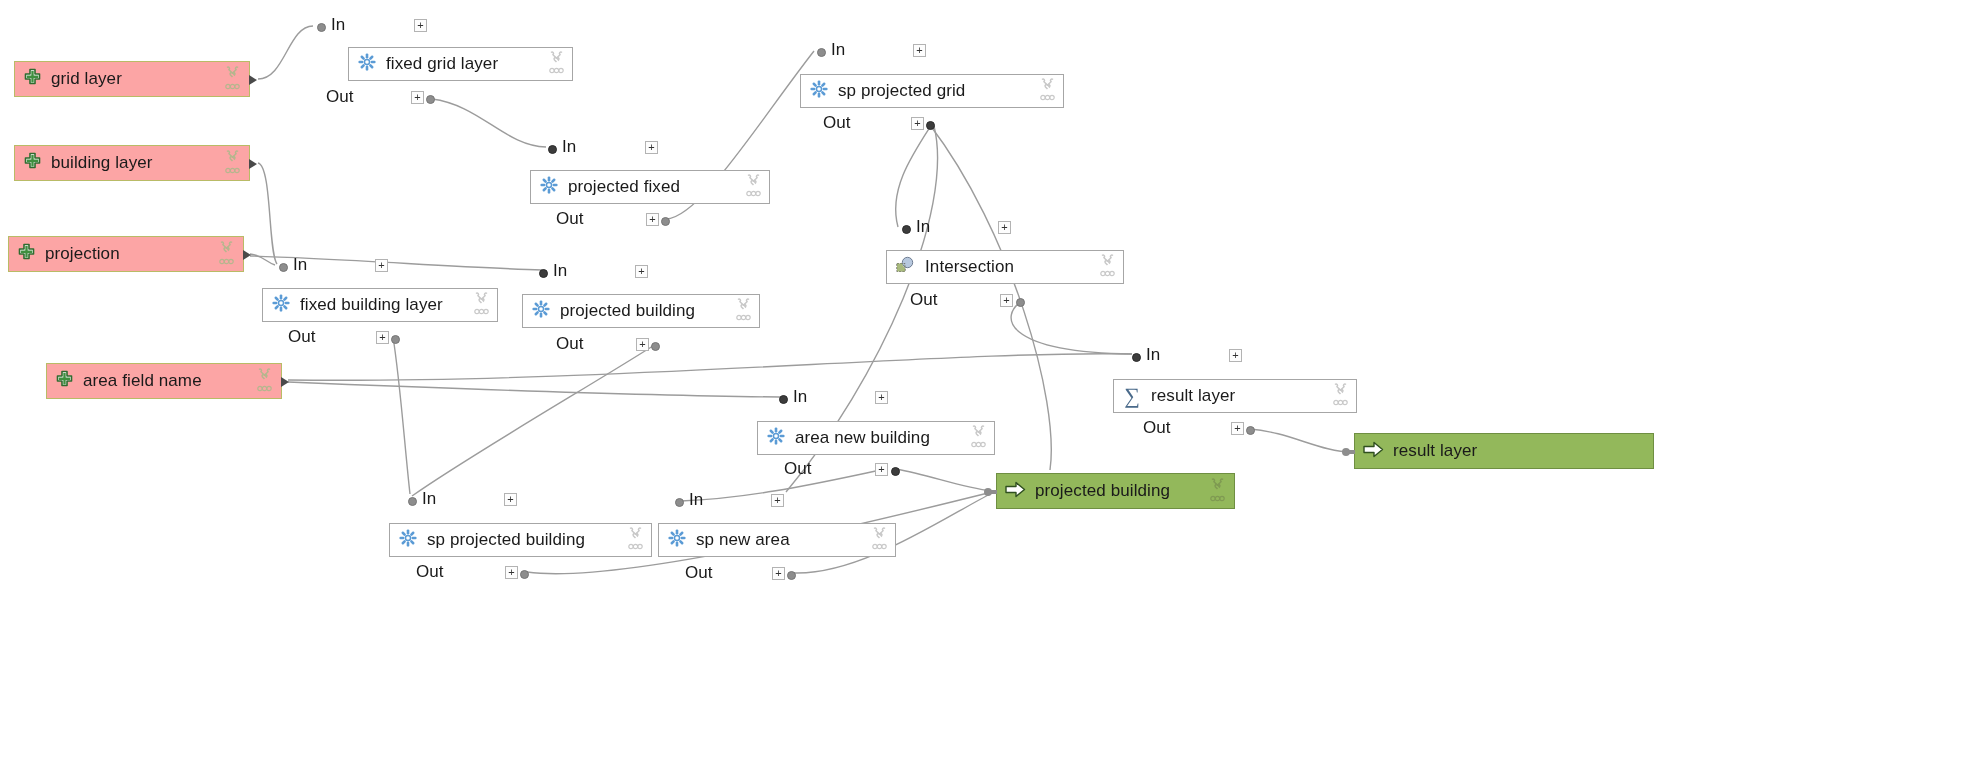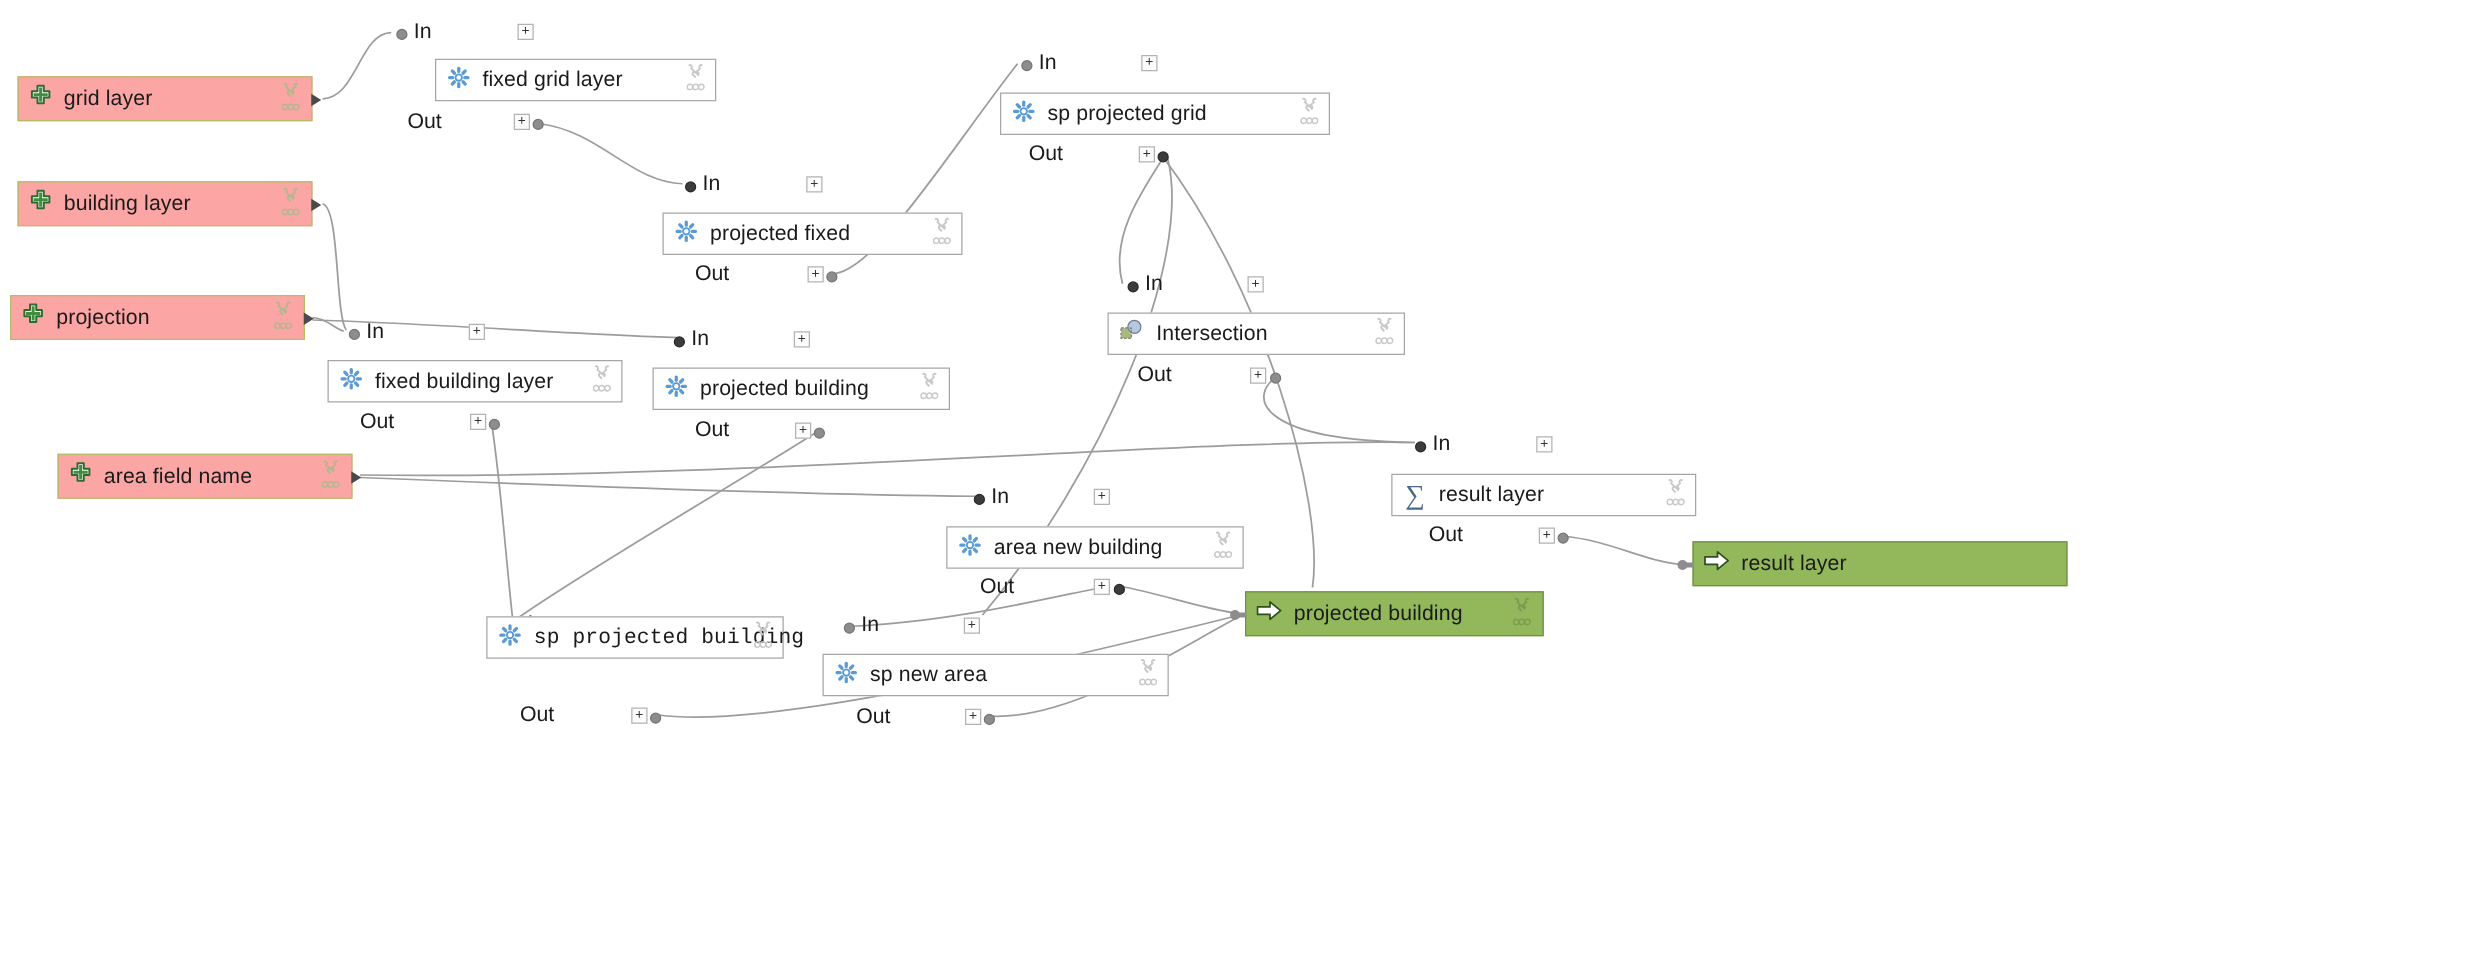--- a/index.html
+++ b/index.html
@@ -661,21 +661,21 @@
     <span class="port-name" style="left:0;">Out</span>
     <span class="plus" style="left:91px;">+</span>
     <span class="port-dot filled" style="left:107px;"></span>
   </div>
 
   <div class="portrow" style="left:408px; top:492px;">
     <span class="port-dot"></span>
     <span class="port-name">In</span>
     <span class="plus" style="left:96px;">+</span>
   </div>
-  <div class="algbox" style="left:389px; top:493px; width:238px;font-family:Liberation Mono, monospace;">
+  <div class="algbox" style="left:389px; top:523px; width:263px;">
     <span>
       <svg width="18" height="18" viewBox="0 0 18 18">
         <g fill="#5b9bd5">
           <circle cx="9" cy="9" r="3.3"></circle>
           <rect x="7.7" y="0.4" width="2.6" height="5" rx="1.2"></rect>
           <rect x="7.7" y="12.6" width="2.6" height="5" rx="1.2"></rect>
           <rect x="0.4" y="7.7" width="5" height="2.6" rx="1.2"></rect>
           <rect x="12.6" y="7.7" width="5" height="2.6" rx="1.2"></rect>
           <rect x="7.7" y="0.4" width="2.6" height="5" rx="1.2" transform="rotate(45 9 9)"></rect>
           <rect x="7.7" y="12.6" width="2.6" height="5" rx="1.2" transform="rotate(45 9 9)"></rect>
@@ -706,21 +706,21 @@
     <span class="port-name" style="left:0;">Out</span>
     <span class="plus" style="left:89px;">+</span>
     <span class="port-dot" style="left:104px;"></span>
   </div>
 
   <div class="portrow" style="left:675px; top:493px;">
     <span class="port-dot"></span>
     <span class="port-name">In</span>
     <span class="plus" style="left:96px;">+</span>
   </div>
-  <div class="algbox" style="left:658px; top:523px; width:277px;">
+  <div class="algbox" style="left:658px; top:523px; width:238px;">
     <span>
       <svg width="18" height="18" viewBox="0 0 18 18">
         <g fill="#5b9bd5">
           <circle cx="9" cy="9" r="3.3"></circle>
           <rect x="7.7" y="0.4" width="2.6" height="5" rx="1.2"></rect>
           <rect x="7.7" y="12.6" width="2.6" height="5" rx="1.2"></rect>
           <rect x="0.4" y="7.7" width="5" height="2.6" rx="1.2"></rect>
           <rect x="12.6" y="7.7" width="5" height="2.6" rx="1.2"></rect>
           <rect x="7.7" y="0.4" width="2.6" height="5" rx="1.2" transform="rotate(45 9 9)"></rect>
           <rect x="7.7" y="12.6" width="2.6" height="5" rx="1.2" transform="rotate(45 9 9)"></rect>

